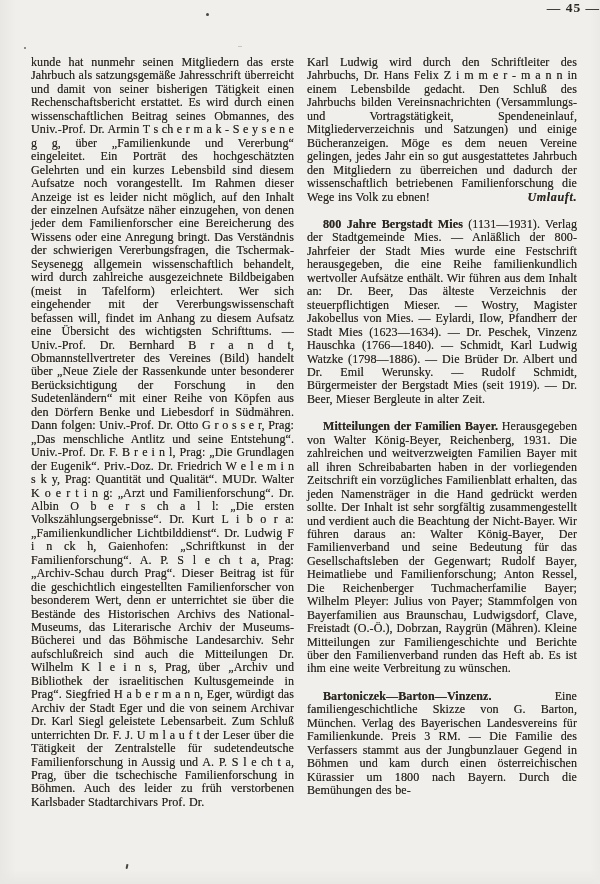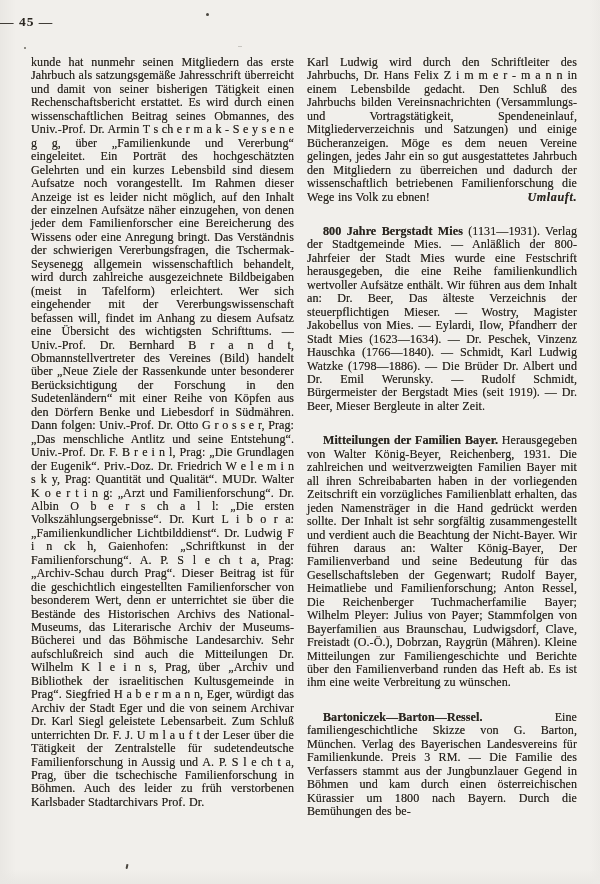--- a/index.html
+++ b/index.html
@@ -19,24 +19,24 @@
     position: absolute;
     inset: 0;
     background:
       linear-gradient(90deg, #e9e7e3 0px, rgba(233,231,227,0) 16px),
       linear-gradient(270deg, #eceae6 0px, rgba(236,234,230,0) 10px),
       linear-gradient(0deg, #eae8e4 0px, rgba(234,232,228,0) 14px),
       var(--paper, #f1efeb);
   }
   .page-number {
     position: absolute;
-    top: 14px;
+    top: 0;
     left: 0;
     width: 100%;
-    text-align: left;
+    text-align: right;
     font-size: 13.5px;
     font-weight: bold;
     letter-spacing: 1px;
     color: var(--ink, #2b2721);
   }
   .columns {
     position: absolute;
     top: 56px;
     left: 31px;
     right: 8px;
@@ -51,21 +51,21 @@
     word-spacing: 0.4px;
     color: var(--ink, #2b2721);
     text-shadow: 0 0 0.4px rgba(43,39,33,0.65);
   }
   .col-left  { width: 263px; }
   .col-right { width: 270px; }
   .col p {
     margin: 0;
   }
   .col p.spaced {
-    margin-top: 21px;
+    margin-top: 14px;
     text-indent: 16px;
   }
   .lead {
     font-weight: bold;
   }
   .sig {
     float: right;
     font-weight: bold;
     letter-spacing: 0.6px;
     font-style: italic;
@@ -94,21 +94,21 @@
     </div>
 
     <div class="col col-right">
 
       <p><span>Karl Ludwig wird durch den Schriftleiter des Jahrbuchs, Dr. Hans Felix Z i m m e r - m a n n in einem Lebensbilde gedacht. Den Schluß des Jahrbuchs bilden Vereinsnachrichten (Versammlungs- und Vortragstätigkeit, Spendeneinlauf, Mitgliederverzeichnis und Satzungen) und einige Bücheranzeigen. Möge es dem neuen Vereine gelingen, jedes Jahr ein so gut ausgestattetes Jahrbuch den Mitgliedern zu überreichen und dadurch der wissenschaftlich betriebenen Familienforschung die Wege ins Volk zu ebnen!</span> <span class="sig">Umlauft.</span></p>
 
       <p class="spaced"><span class="lead">800 Jahre Bergstadt Mies</span><span> (1131—1931). Verlag der Stadtgemeinde Mies. — Anläßlich der 800-Jahrfeier der Stadt Mies wurde eine Festschrift herausgegeben, die eine Reihe familienkundlich wertvoller Aufsätze enthält. Wir führen aus dem Inhalt an: Dr. Beer, Das älteste Verzeichnis der steuerpflichtigen Mieser. — Wostry, Magister Jakobellus von Mies. — Eylardi, Ilow, Pfandherr der Stadt Mies (1623—1634). — Dr. Peschek, Vinzenz Hauschka (1766—1840). — Schmidt, Karl Ludwig Watzke (1798—1886). — Die Brüder Dr. Albert und Dr. Emil Werunsky. — Rudolf Schmidt, Bürgermeister der Bergstadt Mies (seit 1919). — Dr. Beer, Mieser Bergleute in alter Zeit.</span></p>
 
       <p class="spaced"><span class="lead">Mitteilungen der Familien Bayer.</span><span> Herausgegeben von Walter König-Beyer, Reichenberg, 1931. Die zahlreichen und weitverzweigten Familien Bayer mit all ihren Schreibabarten haben in der vorliegenden Zeitschrift ein vorzügliches Familienblatt erhalten, das jeden Namensträger in die Hand gedrückt werden sollte. Der Inhalt ist sehr sorgfältig zusammengestellt und verdient auch die Beachtung der Nicht-Bayer. Wir führen daraus an: Walter König-Bayer, Der Familienverband und seine Bedeutung für das Gesellschaftsleben der Gegenwart; Rudolf Bayer, Heimatliebe und Familienforschung; Anton Ressel, Die Reichenberger Tuchmacherfamilie Bayer; Wilhelm Pleyer: Julius von Payer; Stammfolgen von Bayerfamilien aus Braunschau, Ludwigsdorf, Clave, Freistadt (O.-Ö.), Dobrzan, Raygrün (Mähren). Kleine Mitteilungen zur Familiengeschichte und Berichte über den Familienverband runden das Heft ab. Es ist ihm eine weite Verbreitung zu wünschen.</span></p>
 
-      <p class="spaced"><span class="lead">Bartoniczek—Barton—Ressel.</span><span> Eine familiengeschichtliche Skizze von G. Barton, München. Verlag des Bayerischen Landesvereins für Familienkunde. Preis 3 RM. — Die Familie des Verfassers stammt aus der Jungbunzlauer Gegend in Böhmen und kam durch einen österreichischen Kürassier um 1800 nach Bayern. Durch die Bemühungen des be-</span></p>
+      <p class="spaced"><span class="lead">Bartoniczek—Barton—Vinzenz.</span><span> Eine familiengeschichtliche Skizze von G. Barton, München. Verlag des Bayerischen Landesvereins für Familienkunde. Preis 3 RM. — Die Familie des Verfassers stammt aus der Jungbunzlauer Gegend in Böhmen und kam durch einen österreichischen Kürassier um 1800 nach Bayern. Durch die Bemühungen des be-</span></p>
 
     </div>
   </div>
 
   <div class="speck speck-1"></div>
   <div class="speck speck-2"></div>
   <div class="speck speck-3"></div>
   <div class="speck speck-4"></div>
 
 </div>

